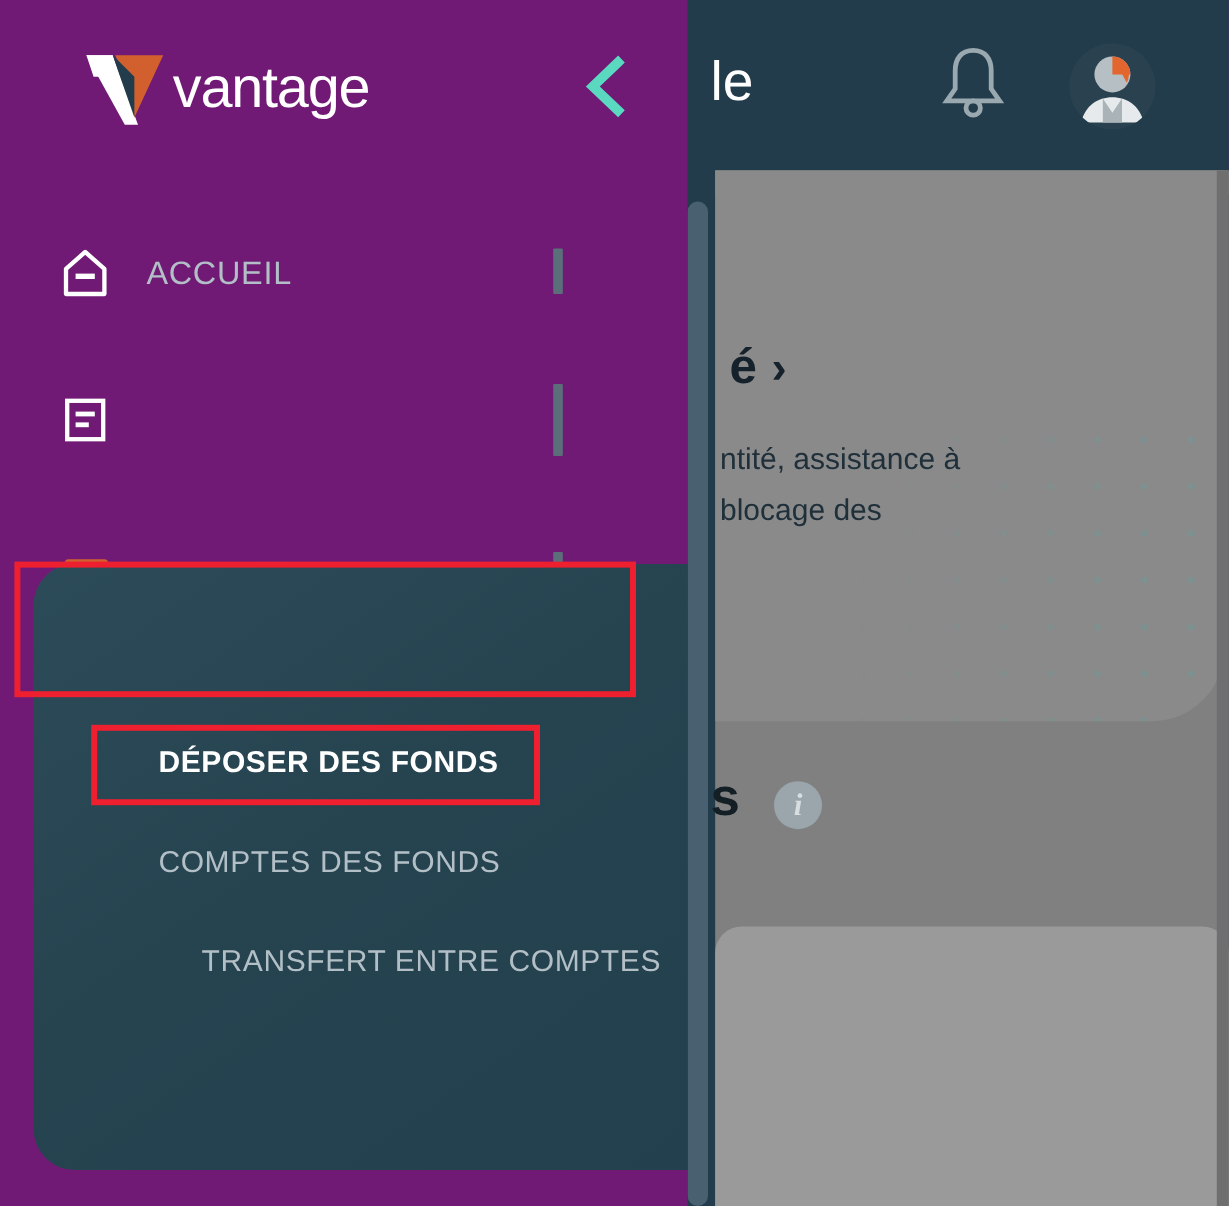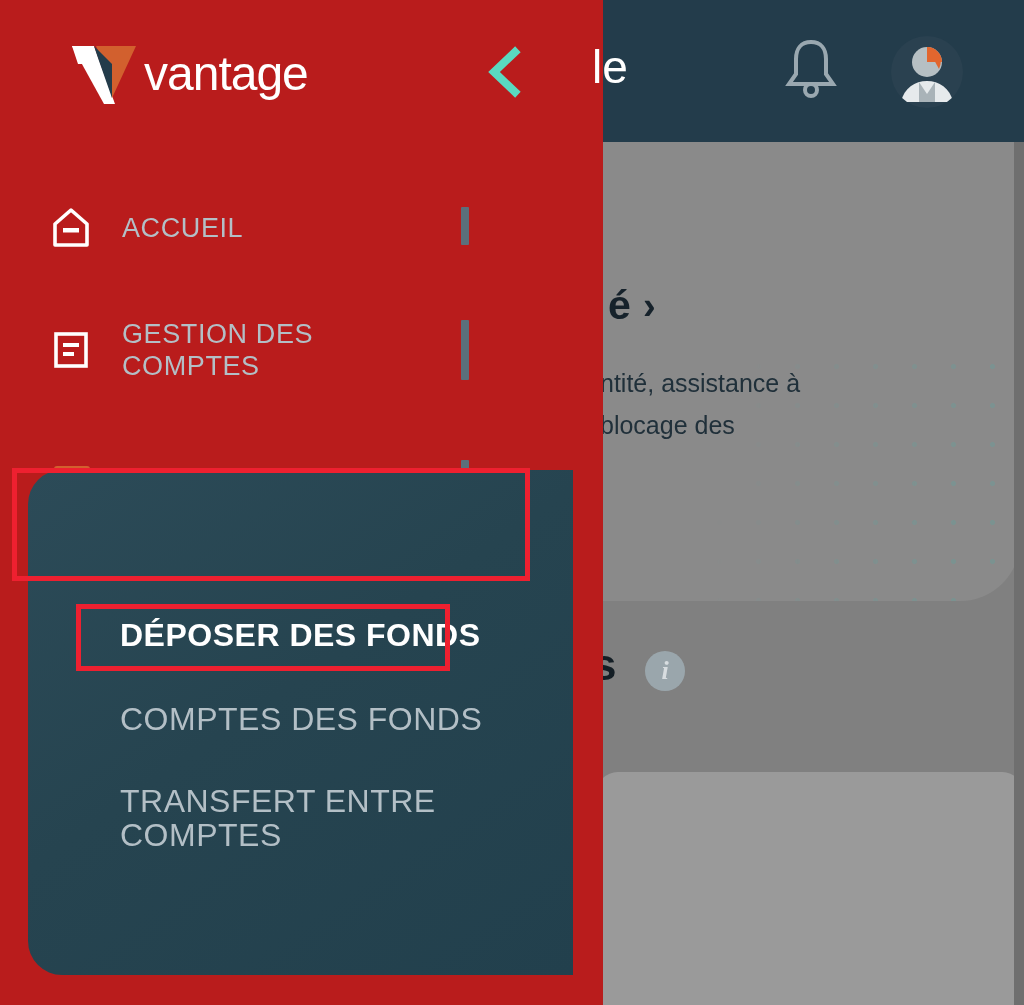--- a/index.html
+++ b/index.html
@@ -65,22 +65,21 @@
 
   
   .page-scrollbar{
     position:absolute;left:573px;top:168px;width:17px;height:837px;
     background:#486070;border-radius:9px;
   }
 
   
   .sidebar{
     position:absolute;left:0;top:0;width:573px;height:1005px;
-    background:#b91c1c;
-    padding-left:30px;
+    background:#701a75;
   }
   .sb-header{position:absolute;left:0;top:0;width:573px;height:142px;}
   .logo{position:absolute;left:68px;top:38px;display:flex;align-items:center;gap:0px;}
   .logo-mark{width:72px;height:72px;position:relative;}
   .logo-word{
     font-size:48px;color:#ffffff;font-weight:500;letter-spacing:-1px;
     margin-left:4px;line-height:1;
   }
   .collapse-btn{position:absolute;left:482px;top:46px;width:46px;height:52px;}
 
@@ -104,21 +103,21 @@
     position:absolute;left:461px;width:8px;background:#5b6f7b;border-radius:1px;
   }
 
   
   .submenu{
     position:absolute;left:28px;top:470px;width:545px;height:505px;
     background:linear-gradient(145deg,#2c4b58 0%, #264450 45%, #22404d 100%);
     border-top-left-radius:34px;border-bottom-left-radius:34px;
   }
   .sub-item{
-    position:absolute;left:92px;font-size:32px;color:#b3bfc6;letter-spacing:.5px;
+    position:absolute;left:104px;font-size:25px;color:#b3bfc6;letter-spacing:.5px;
     line-height:34px;
   }
   .sub-item.sel{color:#ffffff;font-weight:bold;}
 
   
   .ann{
     position:absolute;border:5px solid #ee2030;box-sizing:border-box;
     pointer-events:none;
   }
   .ann-fonds{left:12px;top:468px;width:518px;height:113px;}
@@ -193,42 +192,41 @@
       </div>
 
       <div class="nav-item" style="top:0;height:148px;">
         <span class="nav-ico">
           <svg width="46" height="46" viewBox="0 0 46 46">
             <rect x="8" y="7" width="30" height="32" fill="none" stroke="#ffffff" stroke-width="3.6"></rect>
             <rect x="15" y="16" width="16" height="4" fill="#ffffff"></rect>
             <rect x="15" y="25" width="11" height="4" fill="#ffffff"></rect>
           </svg>
         </span>
-        <span class="nav-label" style="width:260px;">GESTION DES COMPTES</span>
         <span class="nav-marker" style="top:44px;height:60px;"></span>
       </div>
 
       <div class="nav-item active" style="top:0;height:110px;">
         <span class="nav-ico" style="margin-left:2px;">
           <svg width="46" height="46" viewBox="0 0 46 46">
             <rect x="4" y="10" width="36" height="27" rx="3" fill="#d2602e"></rect>
             <rect x="26" y="17" width="16" height="13" rx="6.5" fill="#ffffff"></rect>
             <circle cx="33" cy="23.5" r="3.4" fill="#233c4b"></circle>
           </svg>
         </span>
         <span class="nav-label">FONDS</span>
         <span class="nav-marker" style="top:36px;height:38px;"></span>
       </div>
 
     </div>
 
     <div class="submenu">
       <div class="sub-item sel" style="top:148px;">DÉPOSER DES FONDS</div>
       <div class="sub-item" style="top:232px;">COMPTES DES FONDS</div>
-      <div class="sub-item" style="top:314px;">TRANSFERT ENTRE COMPTES</div>
+      <div class="sub-item" style="top:314px;margin-left:36px;">TRANSFERT ENTRE COMPTES</div>
     </div>
 
   </div>
 
   <div class="topbar-text">le</div>
 
   <div style="position:absolute;left:780px;top:34px;width:62px;height:72px;">
     <svg width="62" height="72" viewBox="0 0 62 72">
       <path d="M31,8 C21,8 16,15 16,25 L16,40 L9,50 L53,50 L46,40 L46,25 C46,15 41,8 31,8 Z" fill="none" stroke="#9aa8b0" stroke-width="4"></path>
       <circle cx="31" cy="56" r="6" fill="none" stroke="#9aa8b0" stroke-width="4"></circle>

